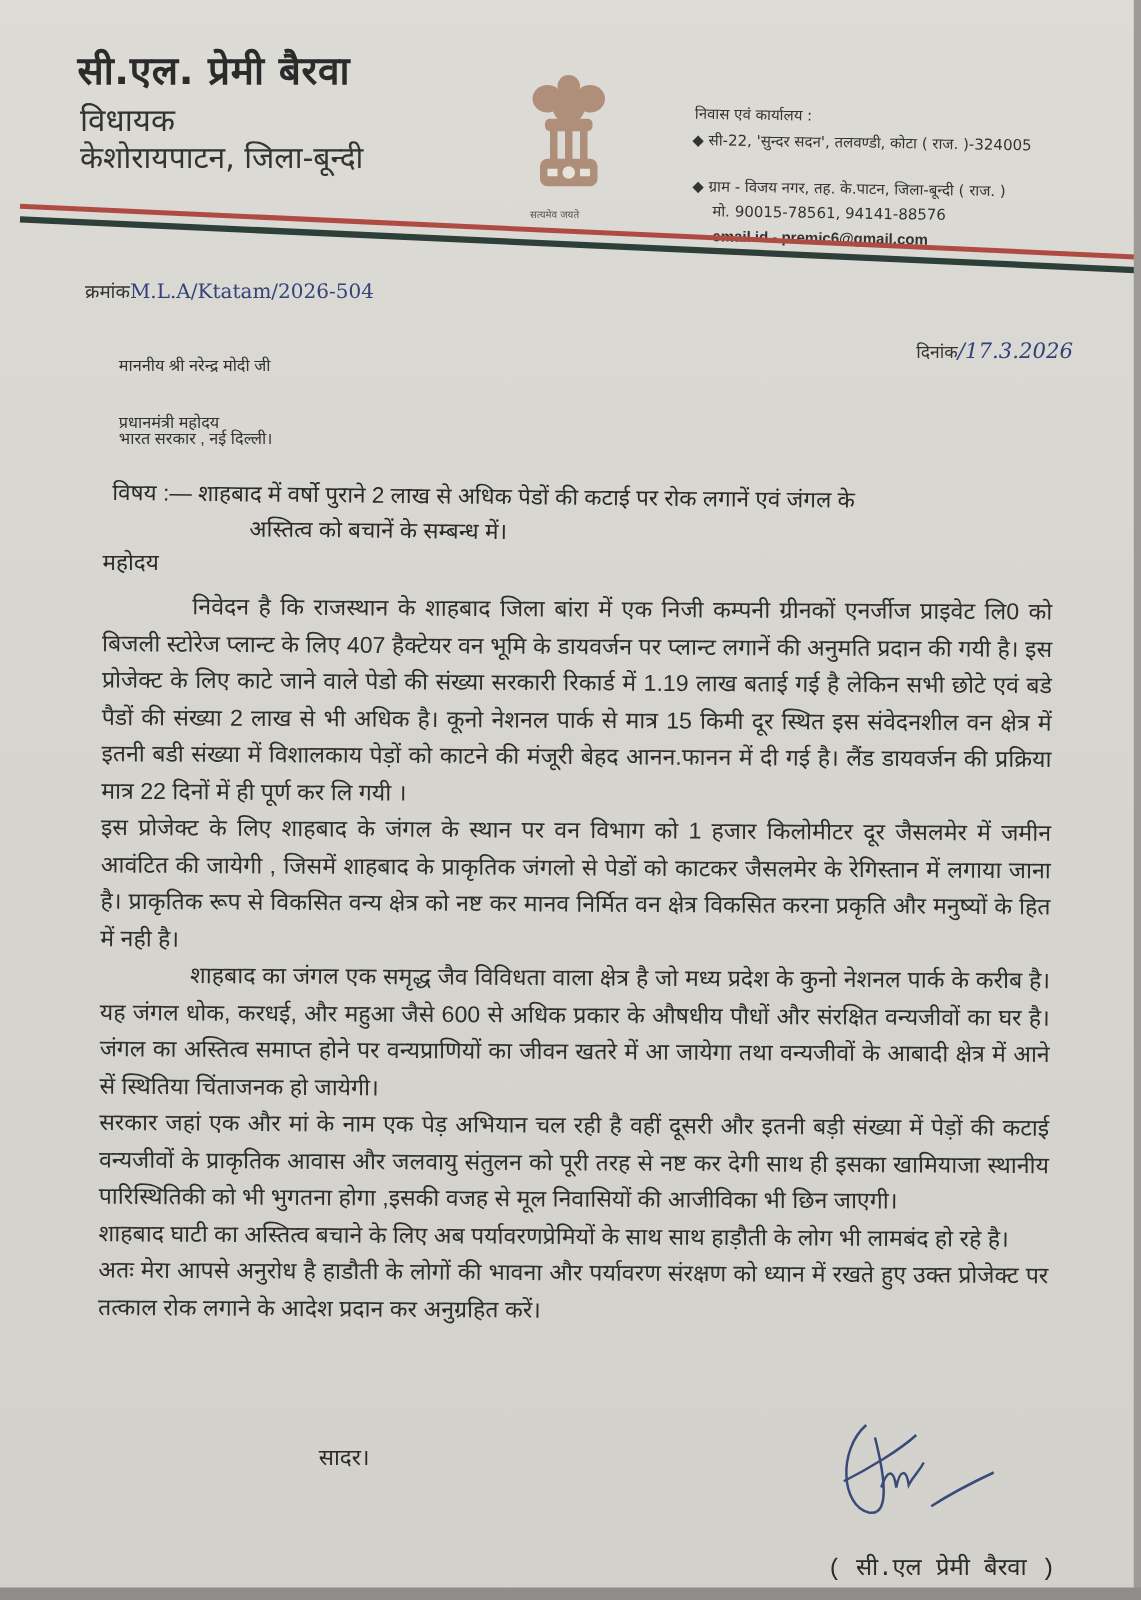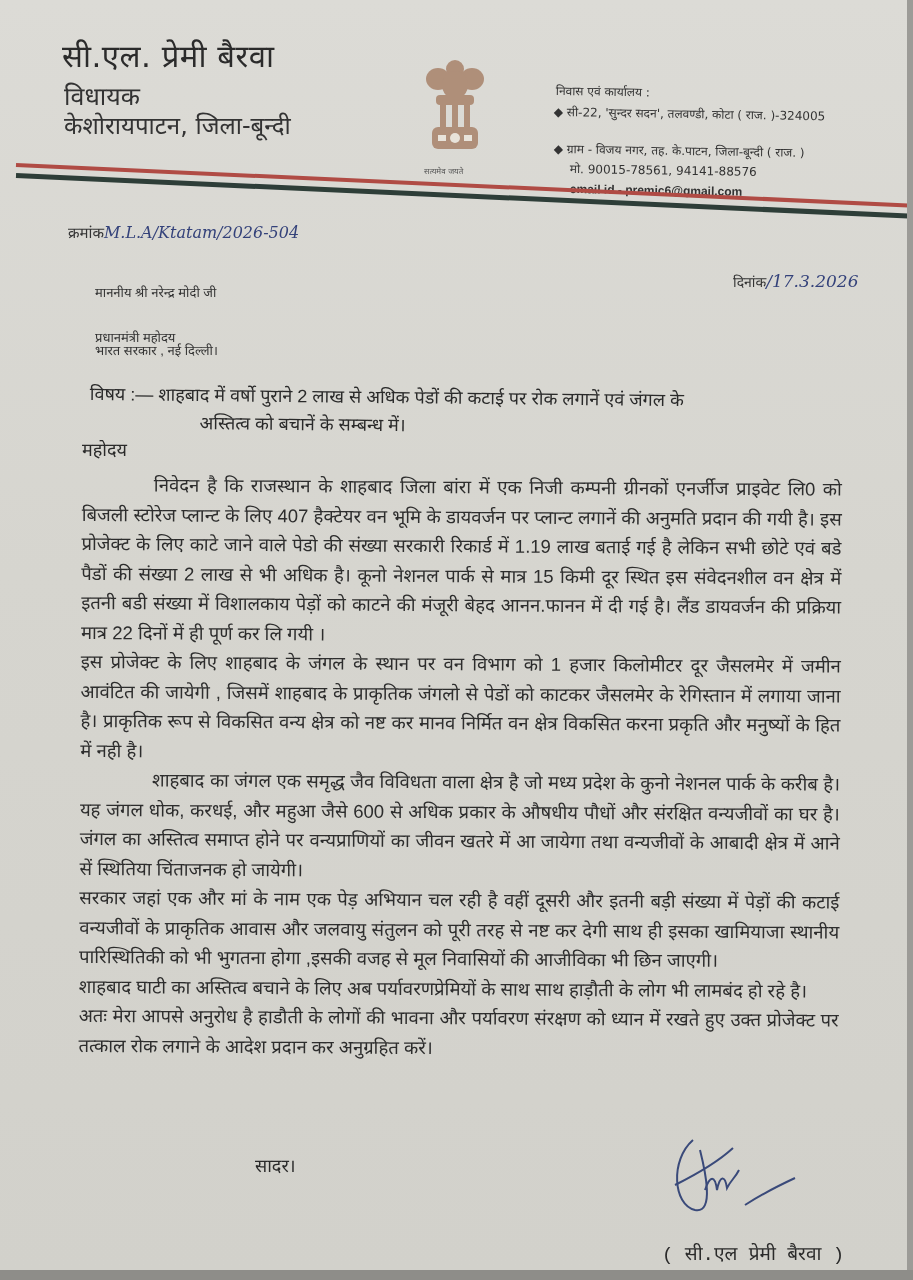--- a/index.html
+++ b/index.html
@@ -10,40 +10,40 @@
     color:#2a2a2a;
   }
   .page {
     position:absolute; left:0; top:0; width:908px; height:1272px;
     background:linear-gradient(180deg,#dcdbd6 0%,#d6d5cf 45%,#d2d1cb 100%);
     overflow:hidden;
   }
   .right-edge { position:absolute; right:0; top:0; width:6px; height:1280px; background:#9c9b97; }
   .bottom-edge { position:absolute; left:0; bottom:0; width:913px; height:10px; background:#8e8d89; }
 
-  .lh-name { position:absolute; left:62px; top:34px; font-size:31px; font-weight:normal; color:#2b2b2b; letter-spacing:0.5px; }
+  .lh-name { position:absolute; left:62px; top:34px; font-size:31px; font-weight:bold; color:#2b2b2b; letter-spacing:0.5px; }
   .lh-title { position:absolute; left:64px; top:78px; font-size:25px; color:#333; }
   .lh-place { position:absolute; left:64px; top:108px; font-size:24px; color:#333; }
 
   .emblem { position:absolute; left:420px; top:55px; width:70px; height:110px; }
   .emblem-caption { position:absolute; left:424px; top:165px; font-size:8px; color:#555; width:66px; text-align:left; }
 
   .addr { position:absolute; left:556px; font-size:12px; color:#333; transform:rotate(0.9deg); transform-origin:left top; white-space:nowrap; }
   .addr-head { top:82px; }
   .addr-1 { top:103px; left:554px; }
   .addr-2 { top:140px; left:554px; }
   .addr-3 { top:160px; left:570px; }
   .addr-4 { top:182px; left:570px; font-weight:bold; font-family:"Liberation Sans",sans-serif; }
 
   .rule { position:absolute; height:4px; transform-origin:left center; }
   .rule-red { left:16px; top:163px; width:900px; background:#b04b44; transform:rotate(2.6deg); }
   .rule-green { left:16px; top:173px; width:900px; background:#2e3e38; transform:rotate(2.6deg); height:5px; }
 
   .ref { position:absolute; left:68px; top:222px; font-size:15px; color:#333; }
-  .ref-val { font-family:"DejaVu Serif",serif; font-style:italic; color:#34427a; font-size:16px; }
+  .ref-val { font-family:"DejaVu Serif",serif; color:#34427a; font-size:16px; }
   .date { position:absolute; left:733px; top:271px; font-size:14px; color:#333; }
   .date-val { font-style:italic; color:#34427a; font-size:17px; font-family:"DejaVu Serif",serif; }
 
   .addressee { position:absolute; left:95px; font-size:13px; color:#333; font-family:"Liberation Sans",sans-serif; }
 
   .body-text {
     position:absolute; left:82px; width:760px; font-family:"Liberation Sans",sans-serif;
     font-size:18.5px; line-height:29.5px; color:#2d2d2d; text-align:justify;
     transform:rotate(0.35deg); transform-origin:left top;
   }

